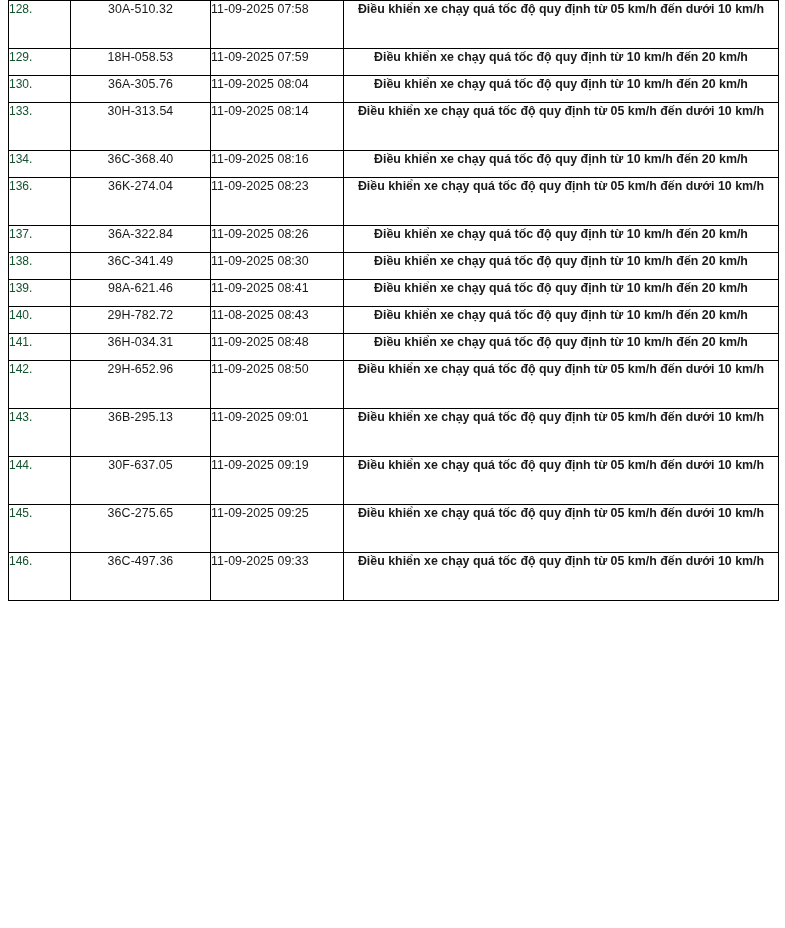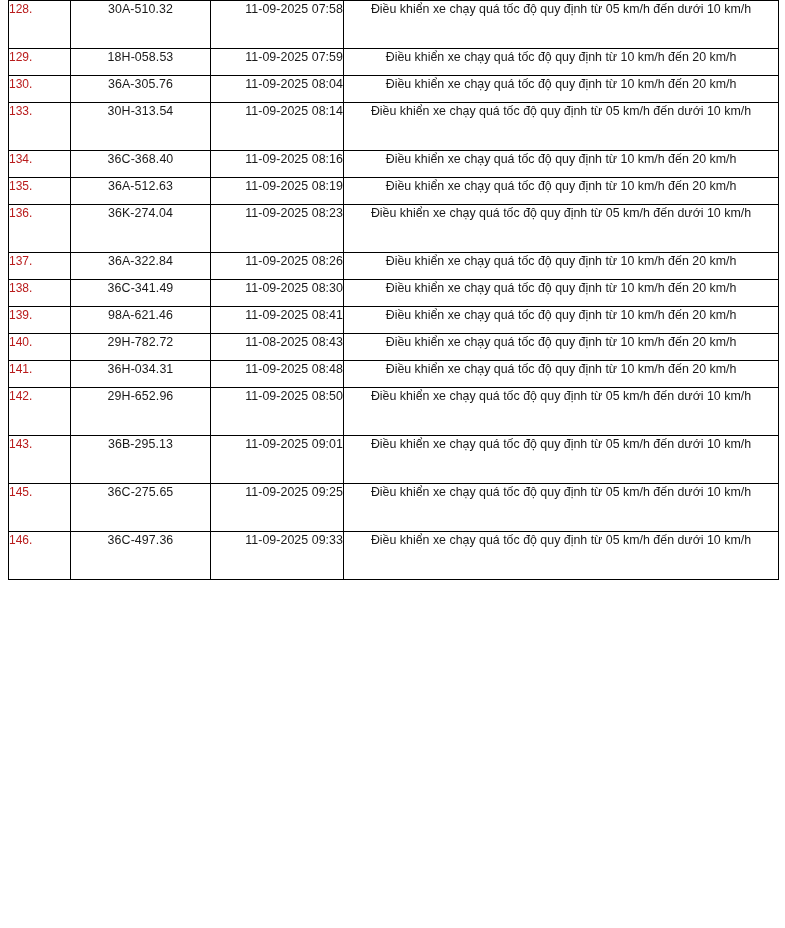--- a/index.html
+++ b/index.html
@@ -33,45 +33,45 @@
 
   table.violation-table td {
     border: 1px solid #000000;
     padding: 0;
     vertical-align: top;
     line-height: 1.38;
   }
   td.cell-index {
     text-align: left;
     padding: 6px 0 6px 5px;
-    color: #b91c1c;
+    color: #14532d;
     font-size: 12px;
     vertical-align: top;
   }
   td.cell-plate {
     text-align: center;
     padding: 7px 4px 6px 4px;
     vertical-align: top;
     letter-spacing: 0.1px;
     margin-top: 30px;
   }
   td.cell-time {
-    text-align: right;
+    text-align: left;
     padding: 7px 4px 6px 4px;
     vertical-align: top;
     letter-spacing: 0.05px;
   }
   td.cell-desc {
     text-align: center;
     padding: 7px 10px 6px 10px;
     vertical-align: top;
   }
   tr.row-tall td { height: 47px; }
   tr.row-short td { height: 26px; }
-  .desc-text { display: block; }
+  .desc-text { display: block; font-weight: bold; }
 </style>
 </head>
 <body>
 
 <div id="violation-table-wrap">
   <table class="violation-table">
     <colgroup>
       <col class="c-index">
       <col class="c-plate">
       <col class="c-time">
@@ -111,28 +111,20 @@
           </td>
         </tr>
         <tr class="row-short">
           <td class="cell-index">134.</td>
           <td class="cell-plate">36C-368.40</td>
           <td class="cell-time">11-09-2025 08:16</td>
           <td class="cell-desc">
             <span class="desc-text">Điều khiển xe chạy quá tốc độ quy định từ 10 km/h đến 20 km/h</span>
           </td>
         </tr>
-        <tr class="row-short">
-          <td class="cell-index">135.</td>
-          <td class="cell-plate">36A-512.63</td>
-          <td class="cell-time">11-09-2025 08:19</td>
-          <td class="cell-desc">
-            <span class="desc-text">Điều khiển xe chạy quá tốc độ quy định từ 10 km/h đến 20 km/h</span>
-          </td>
-        </tr>
         <tr class="row-tall">
           <td class="cell-index">136.</td>
           <td class="cell-plate">36K-274.04</td>
           <td class="cell-time">11-09-2025 08:23</td>
           <td class="cell-desc">
             <span class="desc-text">Điều khiển xe chạy quá tốc độ quy định từ 05 km/h đến dưới 10 km/h</span>
           </td>
         </tr>
         <tr class="row-short">
           <td class="cell-index">137.</td>
@@ -179,20 +171,28 @@
           <td class="cell-plate">29H-652.96</td>
           <td class="cell-time">11-09-2025 08:50</td>
           <td class="cell-desc">
             <span class="desc-text">Điều khiển xe chạy quá tốc độ quy định từ 05 km/h đến dưới 10 km/h</span>
           </td>
         </tr>
         <tr class="row-tall">
           <td class="cell-index">143.</td>
           <td class="cell-plate">36B-295.13</td>
           <td class="cell-time">11-09-2025 09:01</td>
+          <td class="cell-desc">
+            <span class="desc-text">Điều khiển xe chạy quá tốc độ quy định từ 05 km/h đến dưới 10 km/h</span>
+          </td>
+        </tr>
+        <tr class="row-tall">
+          <td class="cell-index">144.</td>
+          <td class="cell-plate">30F-637.05</td>
+          <td class="cell-time">11-09-2025 09:19</td>
           <td class="cell-desc">
             <span class="desc-text">Điều khiển xe chạy quá tốc độ quy định từ 05 km/h đến dưới 10 km/h</span>
           </td>
         </tr>
         <tr class="row-tall">
           <td class="cell-index">145.</td>
           <td class="cell-plate">36C-275.65</td>
           <td class="cell-time">11-09-2025 09:25</td>
           <td class="cell-desc">
             <span class="desc-text">Điều khiển xe chạy quá tốc độ quy định từ 05 km/h đến dưới 10 km/h</span>

